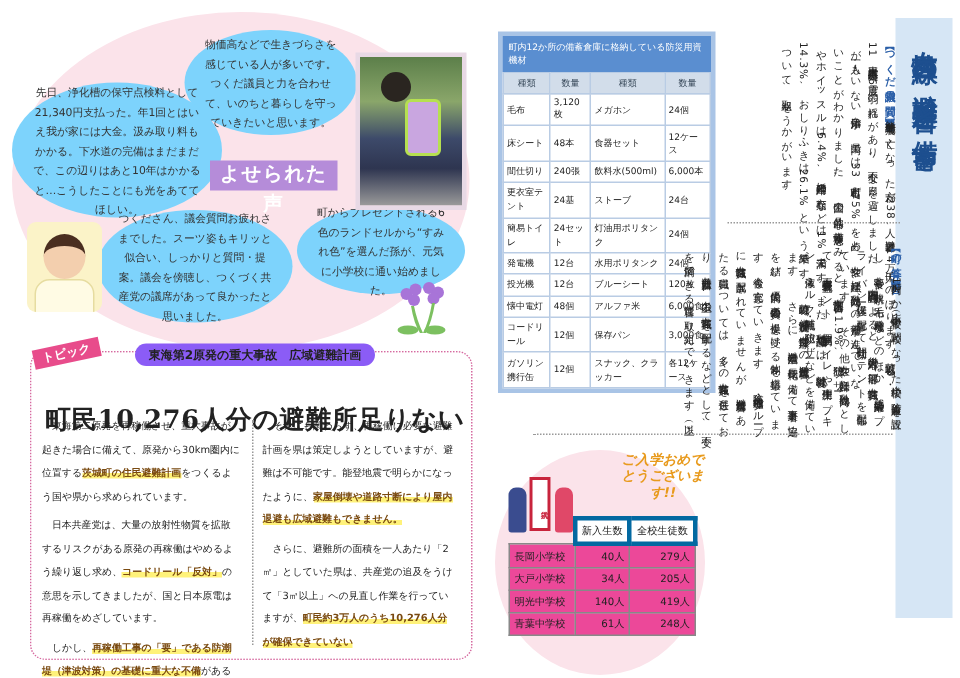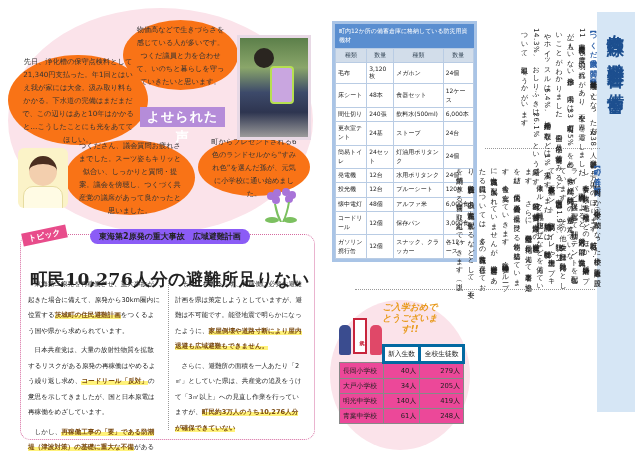--- a/index.html
+++ b/index.html
@@ -1,21 +1,21 @@
 <!DOCTYPE html>
 <html><head>
 <meta charset="utf-8">
 <style>
 *{margin:0;padding:0;box-sizing:border-box;}
 html,body{width:640px;height:452px;overflow:hidden;background:#fff;}
 body{position:relative;font-family:"DejaVu Sans",sans-serif;color:#222;}
 .abs{position:absolute;}
 
 #voices-bg{left:8px;top:8px;width:305px;height:225px;border-radius:50%;background:#fbe3ea;}
-.bubble{position:absolute;background:#f97316;border-radius:50%;font-size:7.2px;line-height:13px;text-align:center;color:#333;display:flex;align-items:center;justify-content:center;padding:6px 12px;}
+.bubble{position:absolute;background:#7dd3fc;border-radius:50%;font-size:7.2px;line-height:13px;text-align:center;color:#333;display:flex;align-items:center;justify-content:center;padding:6px 12px;}
 #bubble1{left:123px;top:20px;width:115px;height:70px;}
 #bubble2{left:8px;top:55px;width:140px;height:90px;}
 #bubble3{left:65px;top:140px;width:130px;height:75px;}
 #bubble4{left:198px;top:138px;width:112px;height:58px;}
 #voices-title{left:140px;top:107px;width:85px;height:20px;background:#b58cd9;color:#fff;font-size:13px;line-height:20px;text-align:center;font-weight:bold;letter-spacing:1px;}
 #photo-child{left:237px;top:35px;width:74px;height:105px;border:3px solid #e8d9e5;background:linear-gradient(180deg,#5c7f4a 0%,#8aa66a 30%,#3d4a6a 55%,#2e3550 75%,#9a9a9a 100%);}
 #photo-child .bag{position:absolute;left:30px;top:28px;width:24px;height:38px;background:#c9a6e0;border:2px solid #b6e050;border-radius:4px;}
 #photo-child .head{position:absolute;left:14px;top:10px;width:20px;height:20px;border-radius:50%;background:#2a2520;}
 #avatar{left:18px;top:148px;width:50px;height:60px;border-radius:6px;background:#fbf3c8;overflow:hidden;}
 #avatar .face{position:absolute;left:11px;top:8px;width:28px;height:30px;border-radius:50%;background:#f3cfae;border-top:8px solid #4a2e20;}
@@ -43,21 +43,21 @@
 
 .vtext{position:absolute;writing-mode:vertical-rl;font-size:7px;line-height:11.5px;letter-spacing:.6px;color:#222;}
 .vtag{color:#2b5fa8;font-weight:bold;}
 #gov-answer{left:334px;top:163px;width:120px;height:125px;}
 #q-block{left:508px;top:28px;width:90px;height:230px;}
 #headline-v{left:597px;top:12px;width:38px;height:400px;background:#d6e6f5;writing-mode:vertical-rl;font-family:"DejaVu Serif",serif;font-size:17px;font-weight:bold;color:#1d4f8f;padding:8px 7px;letter-spacing:2px;}
 #hr-dots{left:485px;top:148px;width:115px;border-top:1px dotted #999;}
 #hr-dots2{left:355px;top:289px;width:240px;border-top:1px dotted #999;}
 
 #school-bg{left:330px;top:300px;width:140px;height:150px;border-radius:50%;background:#fbe3ea;}
-#congrats{left:380px;top:302px;font-size:9px;color:#e89a1c;font-weight:bold;line-height:11px;text-align:center;font-style:italic;}
+#congrats{left:412px;top:302px;font-size:9px;color:#e89a1c;font-weight:bold;line-height:11px;text-align:center;font-style:italic;}
 #sign{left:353px;top:318px;width:14px;height:36px;background:#fff;border:2px solid #c8243c;font-size:5px;writing-mode:vertical-rl;text-align:center;color:#c8243c;}
 #kid1{left:339px;top:325px;width:12px;height:30px;background:#3a4c8f;border-radius:5px 5px 2px 2px;}
 #kid2{left:370px;top:325px;width:12px;height:30px;background:#e04868;border-radius:5px 5px 2px 2px;}
 #school-table{left:339px;top:344px;width:126px;font-size:6.8px;}
 #school-table th{background:#fff;font-weight:normal;border:3px solid #0369a1;padding:2px;height:14px;}
 #school-table td{border:1px solid #888;padding:2px 3px;height:15px;background:#ec4899;}
 #school-table td.num{text-align:right;}
 </style>
 </head>
 <body>

